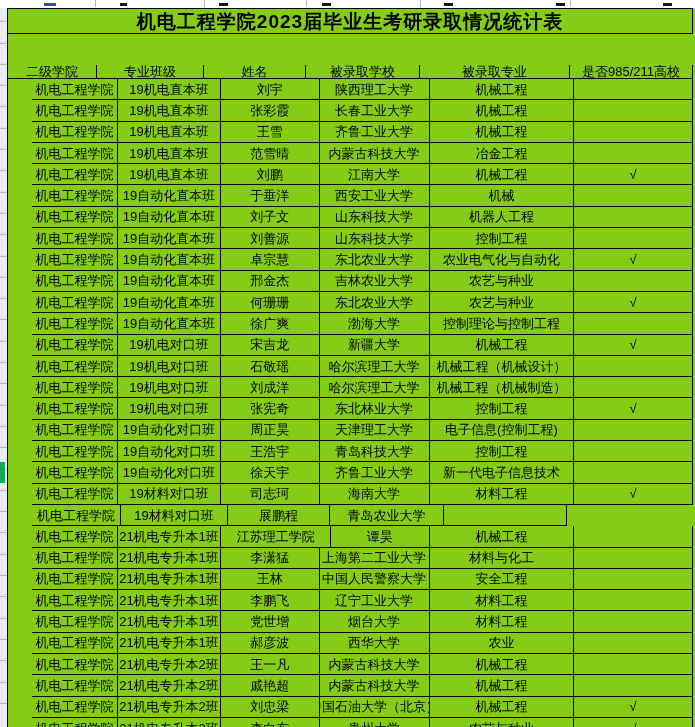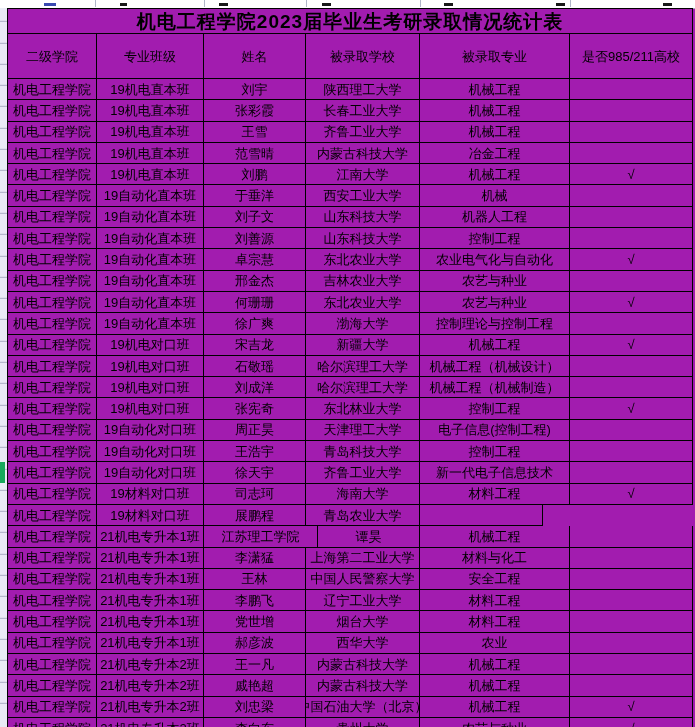--- a/index.html
+++ b/index.html
@@ -1,20 +1,20 @@
 <!DOCTYPE html>
 <html><head>
 <meta charset="utf-8">
 <style>
   html,body{margin:0;padding:0;background:#fff;}
   #screen{
     position:relative;
     width:695px;height:727px;
     overflow:hidden;
-    background:#a21caf;
+    background:#84cc16;
     font-family:"Liberation Sans","DejaVu Sans",sans-serif;
     color:#000;
   }
   
   #gutter{
     position:absolute;left:0;top:8px;width:7px;height:719px;
     background:repeating-linear-gradient(to bottom,#e9ebf5 0px,#e9ebf5 20.3px,#a9aec2 20.3px,#a9aec2 21.3px);
     background-position:0 -7.2px;
   }
   #row-select-marker{
@@ -38,22 +38,22 @@
   .trow{display:flex;box-sizing:border-box;}
   .cell{
     box-sizing:border-box;
     border-right:1px solid #000;border-bottom:1px solid #000;
     display:flex;align-items:center;justify-content:center;
     white-space:nowrap;overflow:hidden;
     font-size:13px;line-height:1;
   }
   #title-row{height:25px;}
   #title-row .cell{width:685px;font-size:19px;font-weight:bold;letter-spacing:1px;}
-  #header-row{height:45px;}
-  #table-body .trow{height:21.3px;}
+  #header-row{height:45px;align-items:flex-end;}
+  #table-body .trow{height:21.3px;padding-left:24px;}
   .c0{width:89px;}
   .c1{width:107px;}
   .c2{width:102px;}
   .c3{width:114px;}
   .c4{width:150px;}
   .c5{width:123px;}
   .check{font-style:italic;font-size:13px;}
 </style>
 </head>
 <body>

